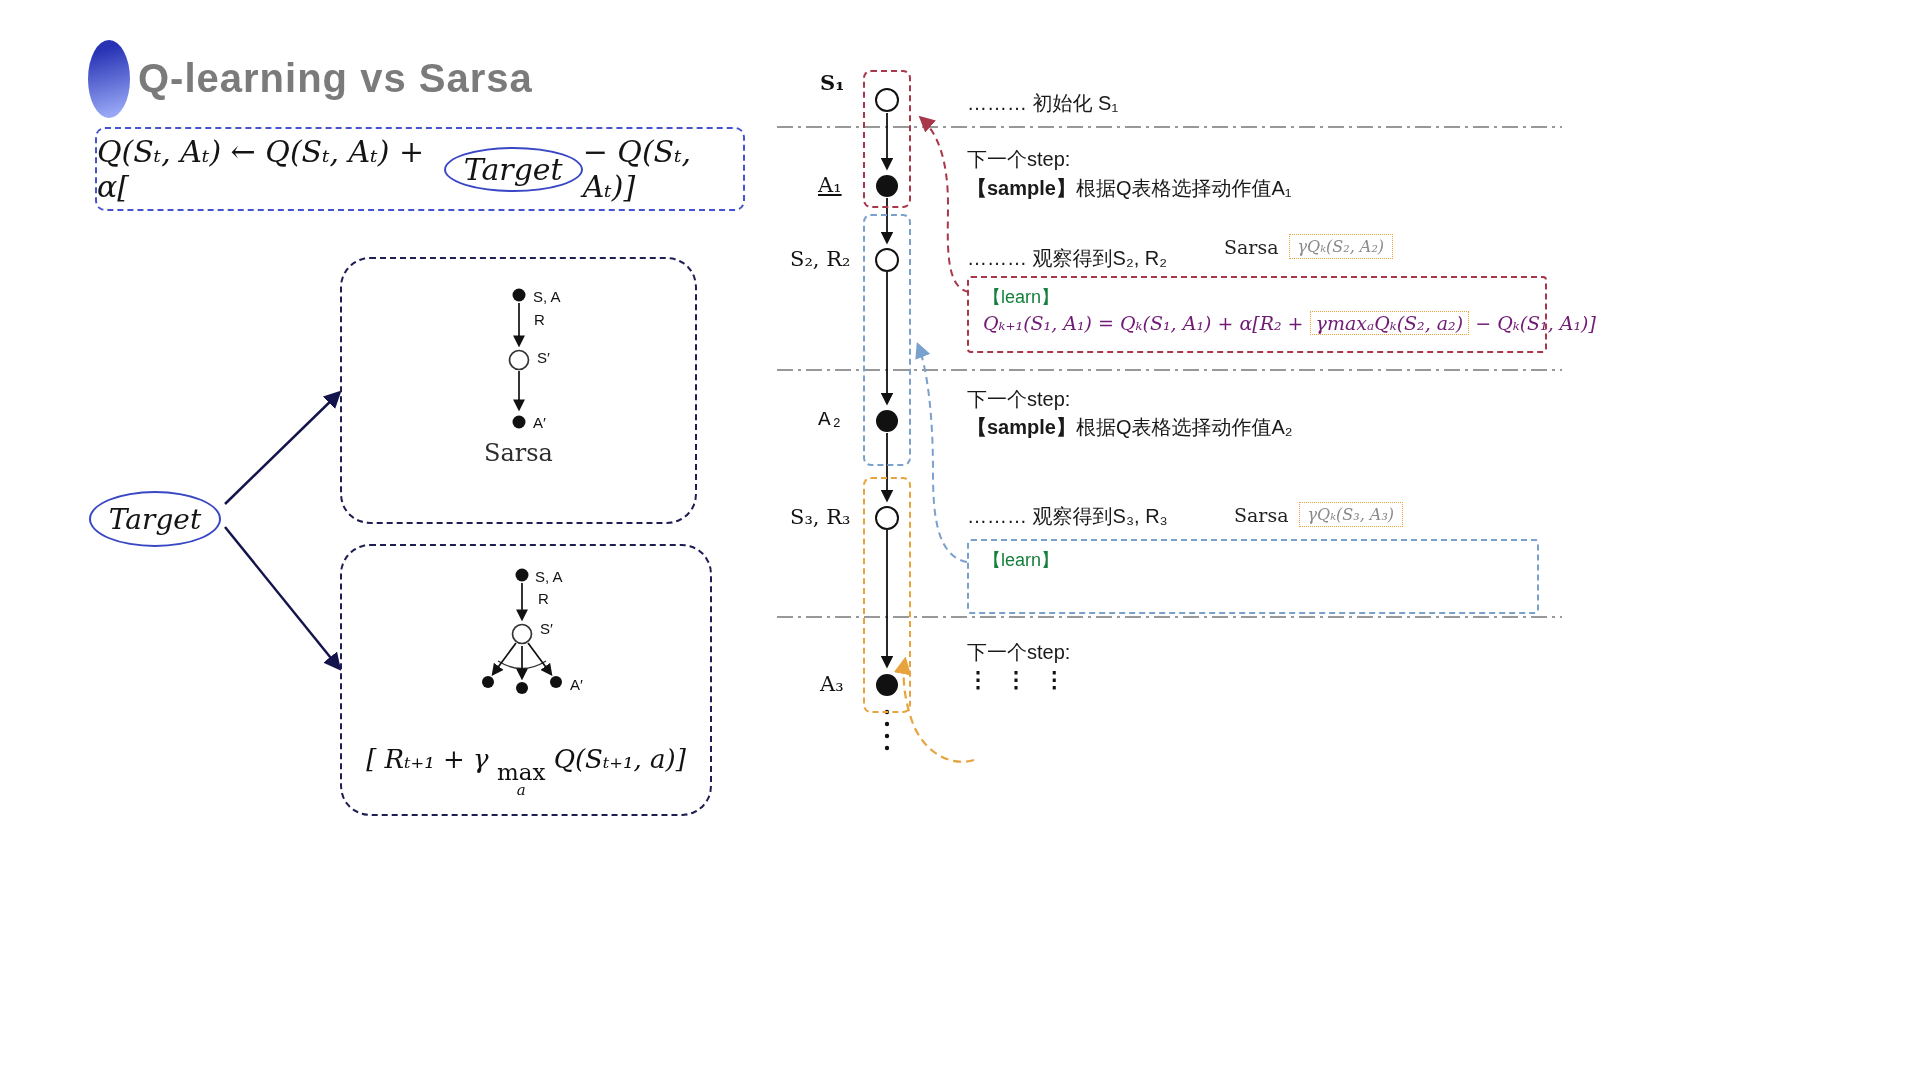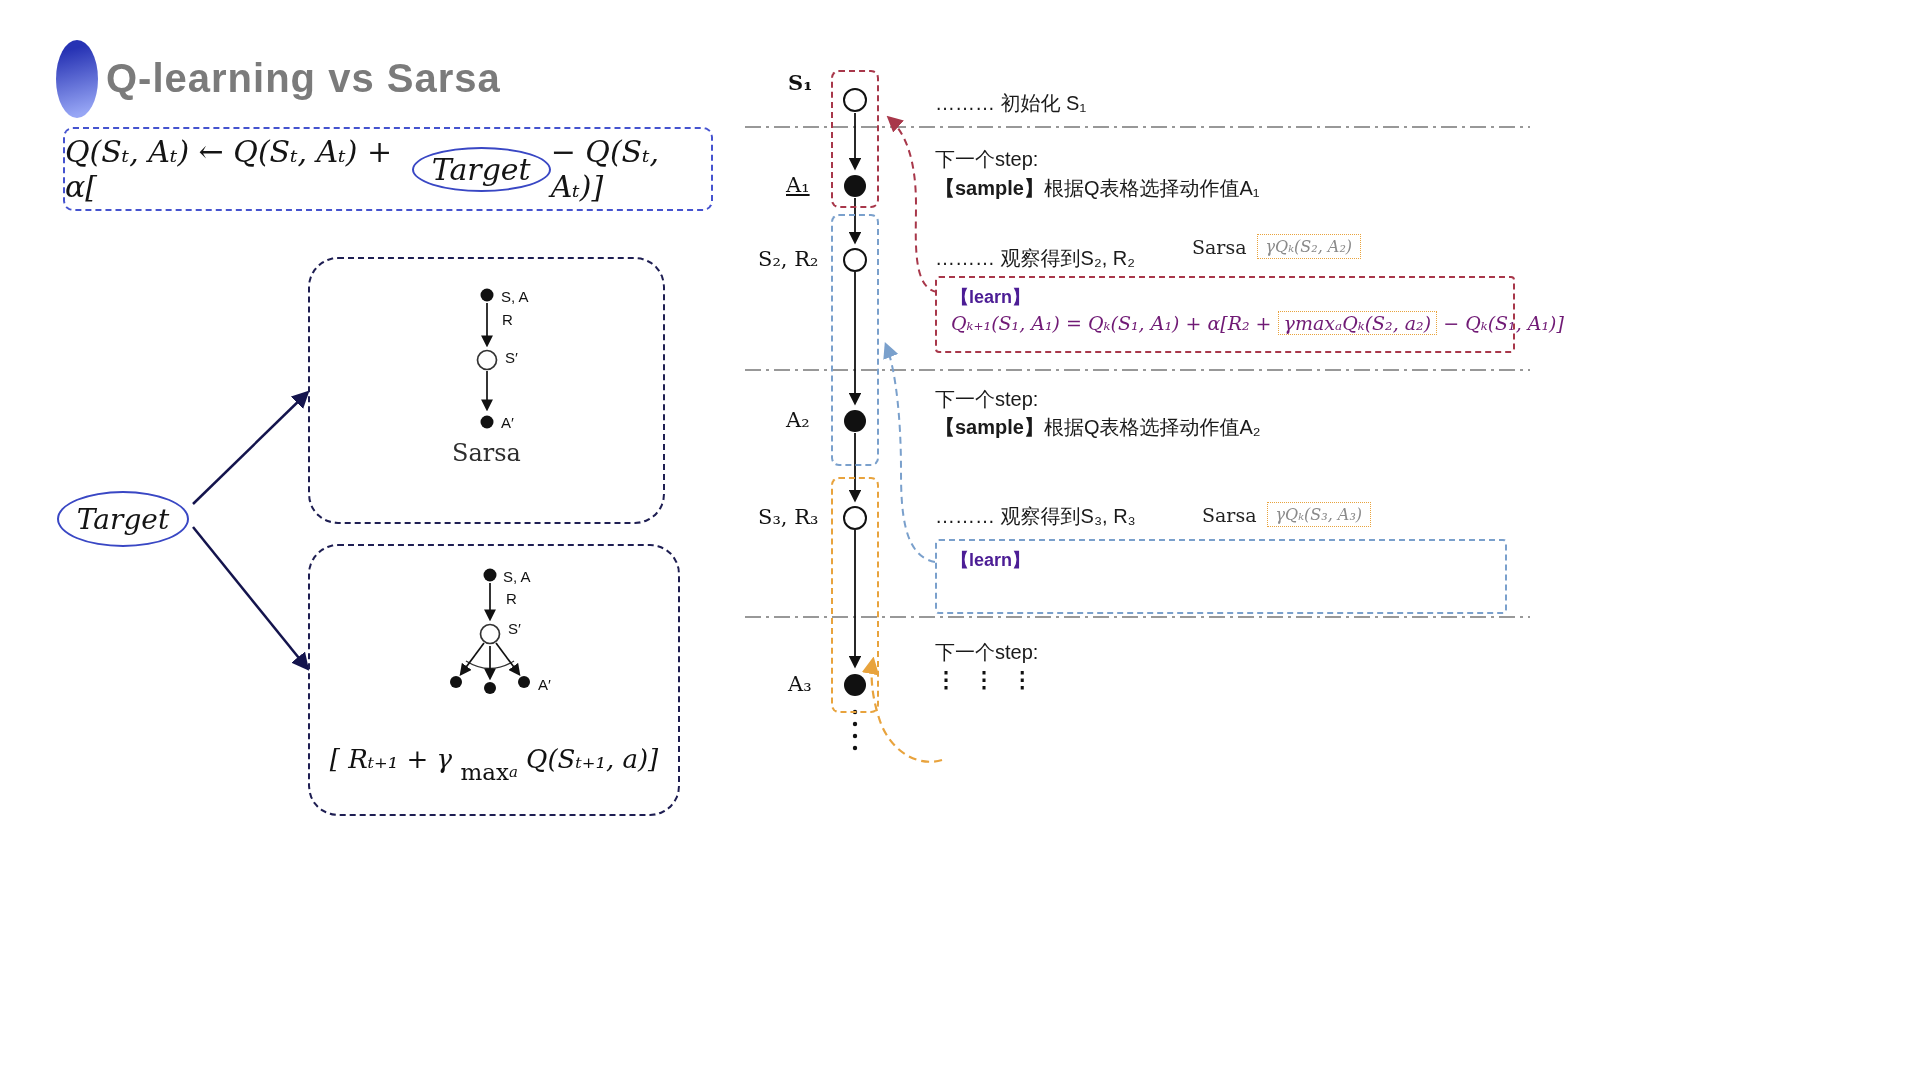--- a/index.html
+++ b/index.html
@@ -1,21 +1,21 @@
 <!DOCTYPE html>
 <html><head>
 <meta charset="utf-8">
 <style>
   * { margin:0; padding:0; box-sizing:border-box; }
   html,body { background:#ffffff; }
   body {
     width:1920px; height:1076px; position:relative; overflow:hidden;
     font-family:"Liberation Sans", sans-serif; color:#1a1a1a;
   }
-  .canvas { position:absolute; inset:0; background:#fff; }
+  .canvas { position:absolute; inset:0; background:#fff;margin-left:32px; }
   .overlay { position:absolute; left:0; top:0; pointer-events:none; }
   .math { font-family:"DejaVu Serif","Liberation Serif",serif; font-style:italic; }
 
   
   .title-deco { position:absolute; left:56px; top:40px; width:42px; height:78px;
     border-radius:50%; background:linear-gradient(165deg,#2733b4 15%,#97a6f5 90%); }
   .title { position:absolute; left:106px; top:56px; font-size:40px; font-weight:600;
     color:#7b7b7b; letter-spacing:1px; }
 
   
@@ -31,21 +31,21 @@
 
   
   .dashed-round { position:absolute; border:2px dashed #1e1e52; border-radius:30px; }
   .sarsa-box { left:308px; top:257px; width:357px; height:267px; }
   .q-box { left:308px; top:544px; width:372px; height:272px; }
   .node-label { position:absolute; font-size:15px; color:#111; }
   .box-name { position:absolute; left:0; width:100%; text-align:center; font-size:24px;
     color:#2e2e2e; font-family:"DejaVu Serif","Liberation Serif",serif; font-style:normal; }
   .box-formula { position:absolute; left:0; width:100%; text-align:center; font-size:26px;
     color:#111; white-space:nowrap; }
-  .max-stack { display:inline-flex; flex-direction:row; align-items:center;
+  .max-stack { display:inline-flex; flex-direction:column; align-items:center;
     line-height:1; vertical-align:-12px; }
   .max-stack .mx { font-style:normal; font-size:23px; }
   .max-stack .mxs { font-size:15px; margin-top:-1px; }
 
   
   .chain-label { position:absolute; font-family:"DejaVu Serif","Liberation Serif",serif;
     font-size:21px; color:#111; }
   .chain-box { position:absolute; border-radius:8px; }
   .cb-red    { left:831px; top:70px;  width:48px; height:138px; border:2px dashed #a8374a; }
   .cb-blue   { left:831px; top:214px; width:48px; height:252px; border:2px dashed #7aa0cc; }
@@ -53,21 +53,21 @@
 
   
   .note { position:absolute; font-size:20px; color:#1a1a1a; white-space:nowrap; }
   .tag { font-weight:700; }
   .sarsa-note { position:absolute; display:flex; align-items:center; gap:10px; }
   .sn-label { font-family:"DejaVu Serif","Liberation Serif",serif; font-size:19px; color:#222; }
   .sn-box { border:1.5px dotted #e8a33d; padding:2px 8px; font-size:16px; color:#8a8a8a; }
   .learn-box { position:absolute; border-radius:4px; padding:7px 14px; background:#fff; }
   .lb-red  { left:935px; top:276px; width:580px; height:77px; border:2px dashed #a8374a; }
   .lb-blue { left:935px; top:539px; width:572px; height:75px; border:2px dashed #7aa0cc; }
-  .learn-tag { font-size:18px; font-weight:700; color:#4c1d95; }
+  .learn-tag { font-size:18px; font-weight:400; color:#15803d; }
   .learn-formula { font-size:19px; color:#701a75; white-space:nowrap; margin-top:3px; }
   .learn-boxed { border:1.5px dotted #e8a33d; padding:0 5px; }
   .ellipsis-dots { position:absolute; font-size:22px; font-weight:700; color:#111;
     letter-spacing:5px; line-height:1.1; }
 </style>
 </head>
 <body>
 
 <div class="canvas">
 
@@ -179,21 +179,21 @@
     </div>
   </div>
 
   <div class="chain-box cb-red"></div>
   <div class="chain-box cb-blue"></div>
   <div class="chain-box cb-orange"></div>
 
   <div class="chain-label" style="left:788px; top:70px;font-weight:bold;">S₁</div>
   <div class="chain-label" style="left:786px; top:173px;text-decoration:underline;">A₁</div>
   <div class="chain-label" style="left:758px; top:247px;">S₂, R₂</div>
-  <div class="chain-label" style="left:786px; top:408px;">A₂</div>
+  <div class="chain-label" style="left:786px; top:408px;font-family:Liberation Mono, monospace;">A₂</div>
   <div class="chain-label" style="left:758px; top:505px;">S₃, R₃</div>
   <div class="chain-label" style="left:788px; top:672px;">A₃</div>
 
   <div class="note" style="left:935px; top:90px;">……… 初始化 S₁</div>
 
   <div class="note" style="left:935px; top:146px;">下一个step:</div>
   <div class="note" style="left:935px; top:175px;">
     <span class="tag">【sample】</span><span>根据Q表格选择动作值A₁</span>
   </div>
 

